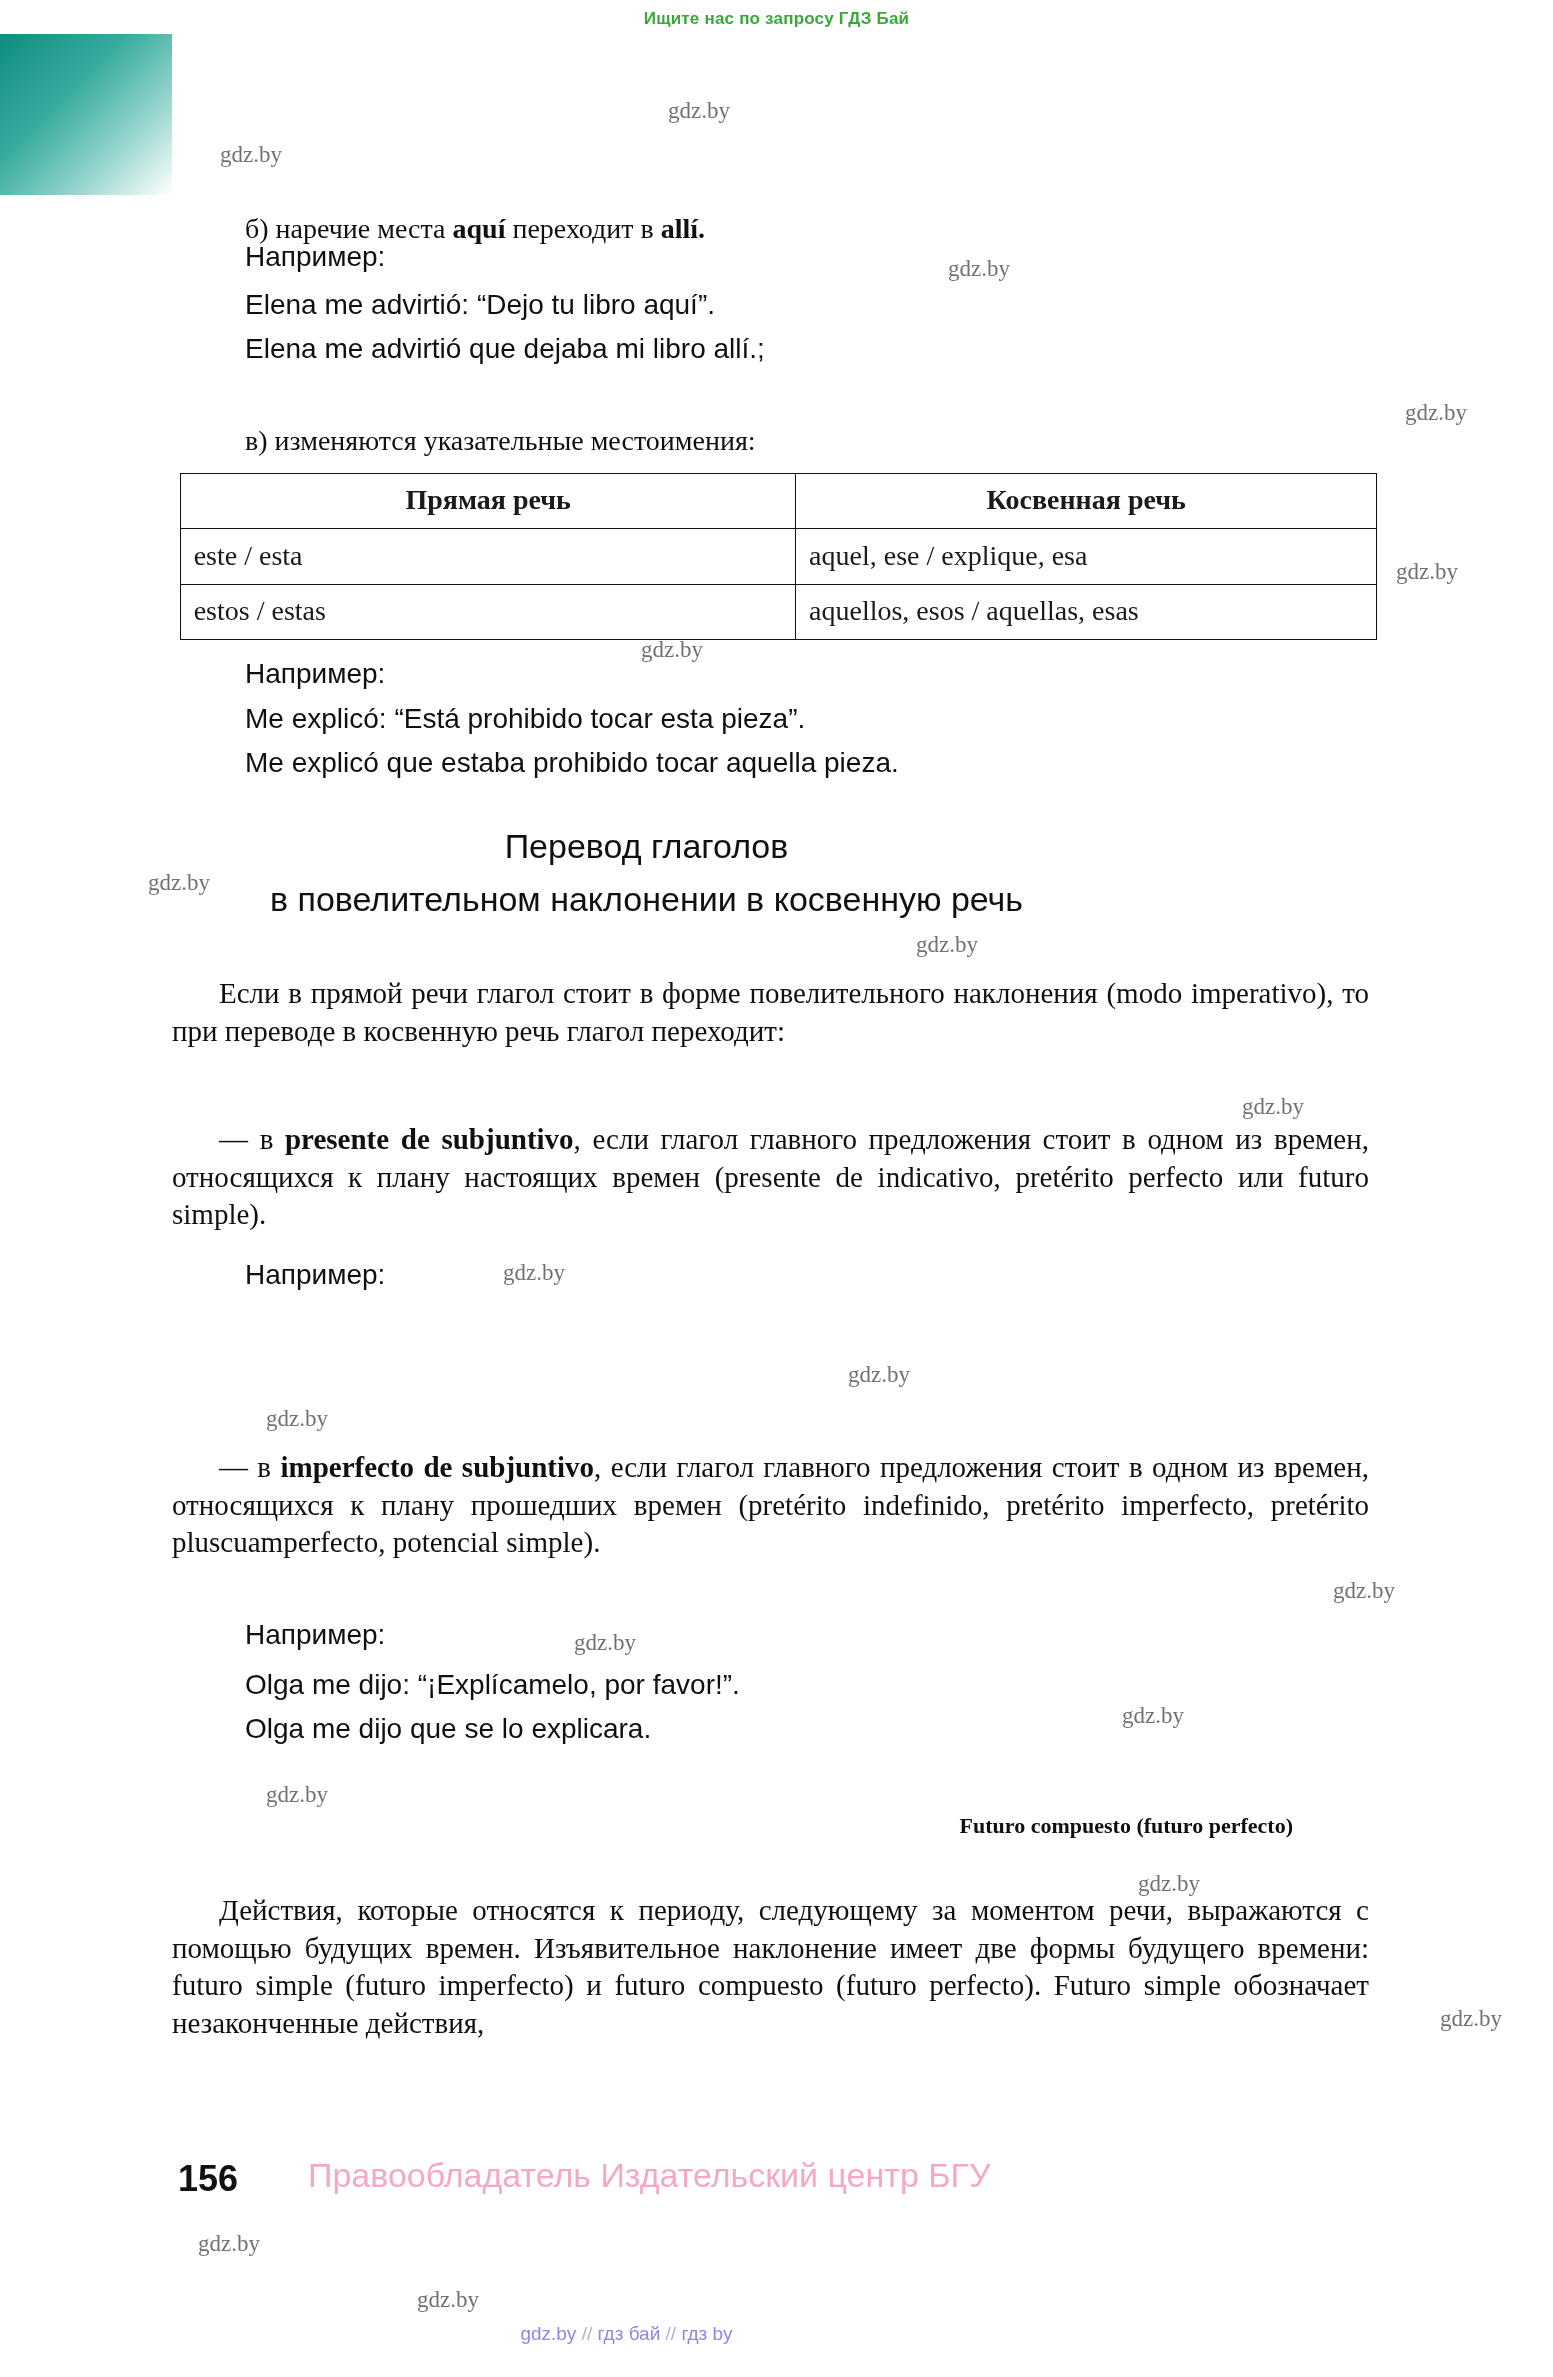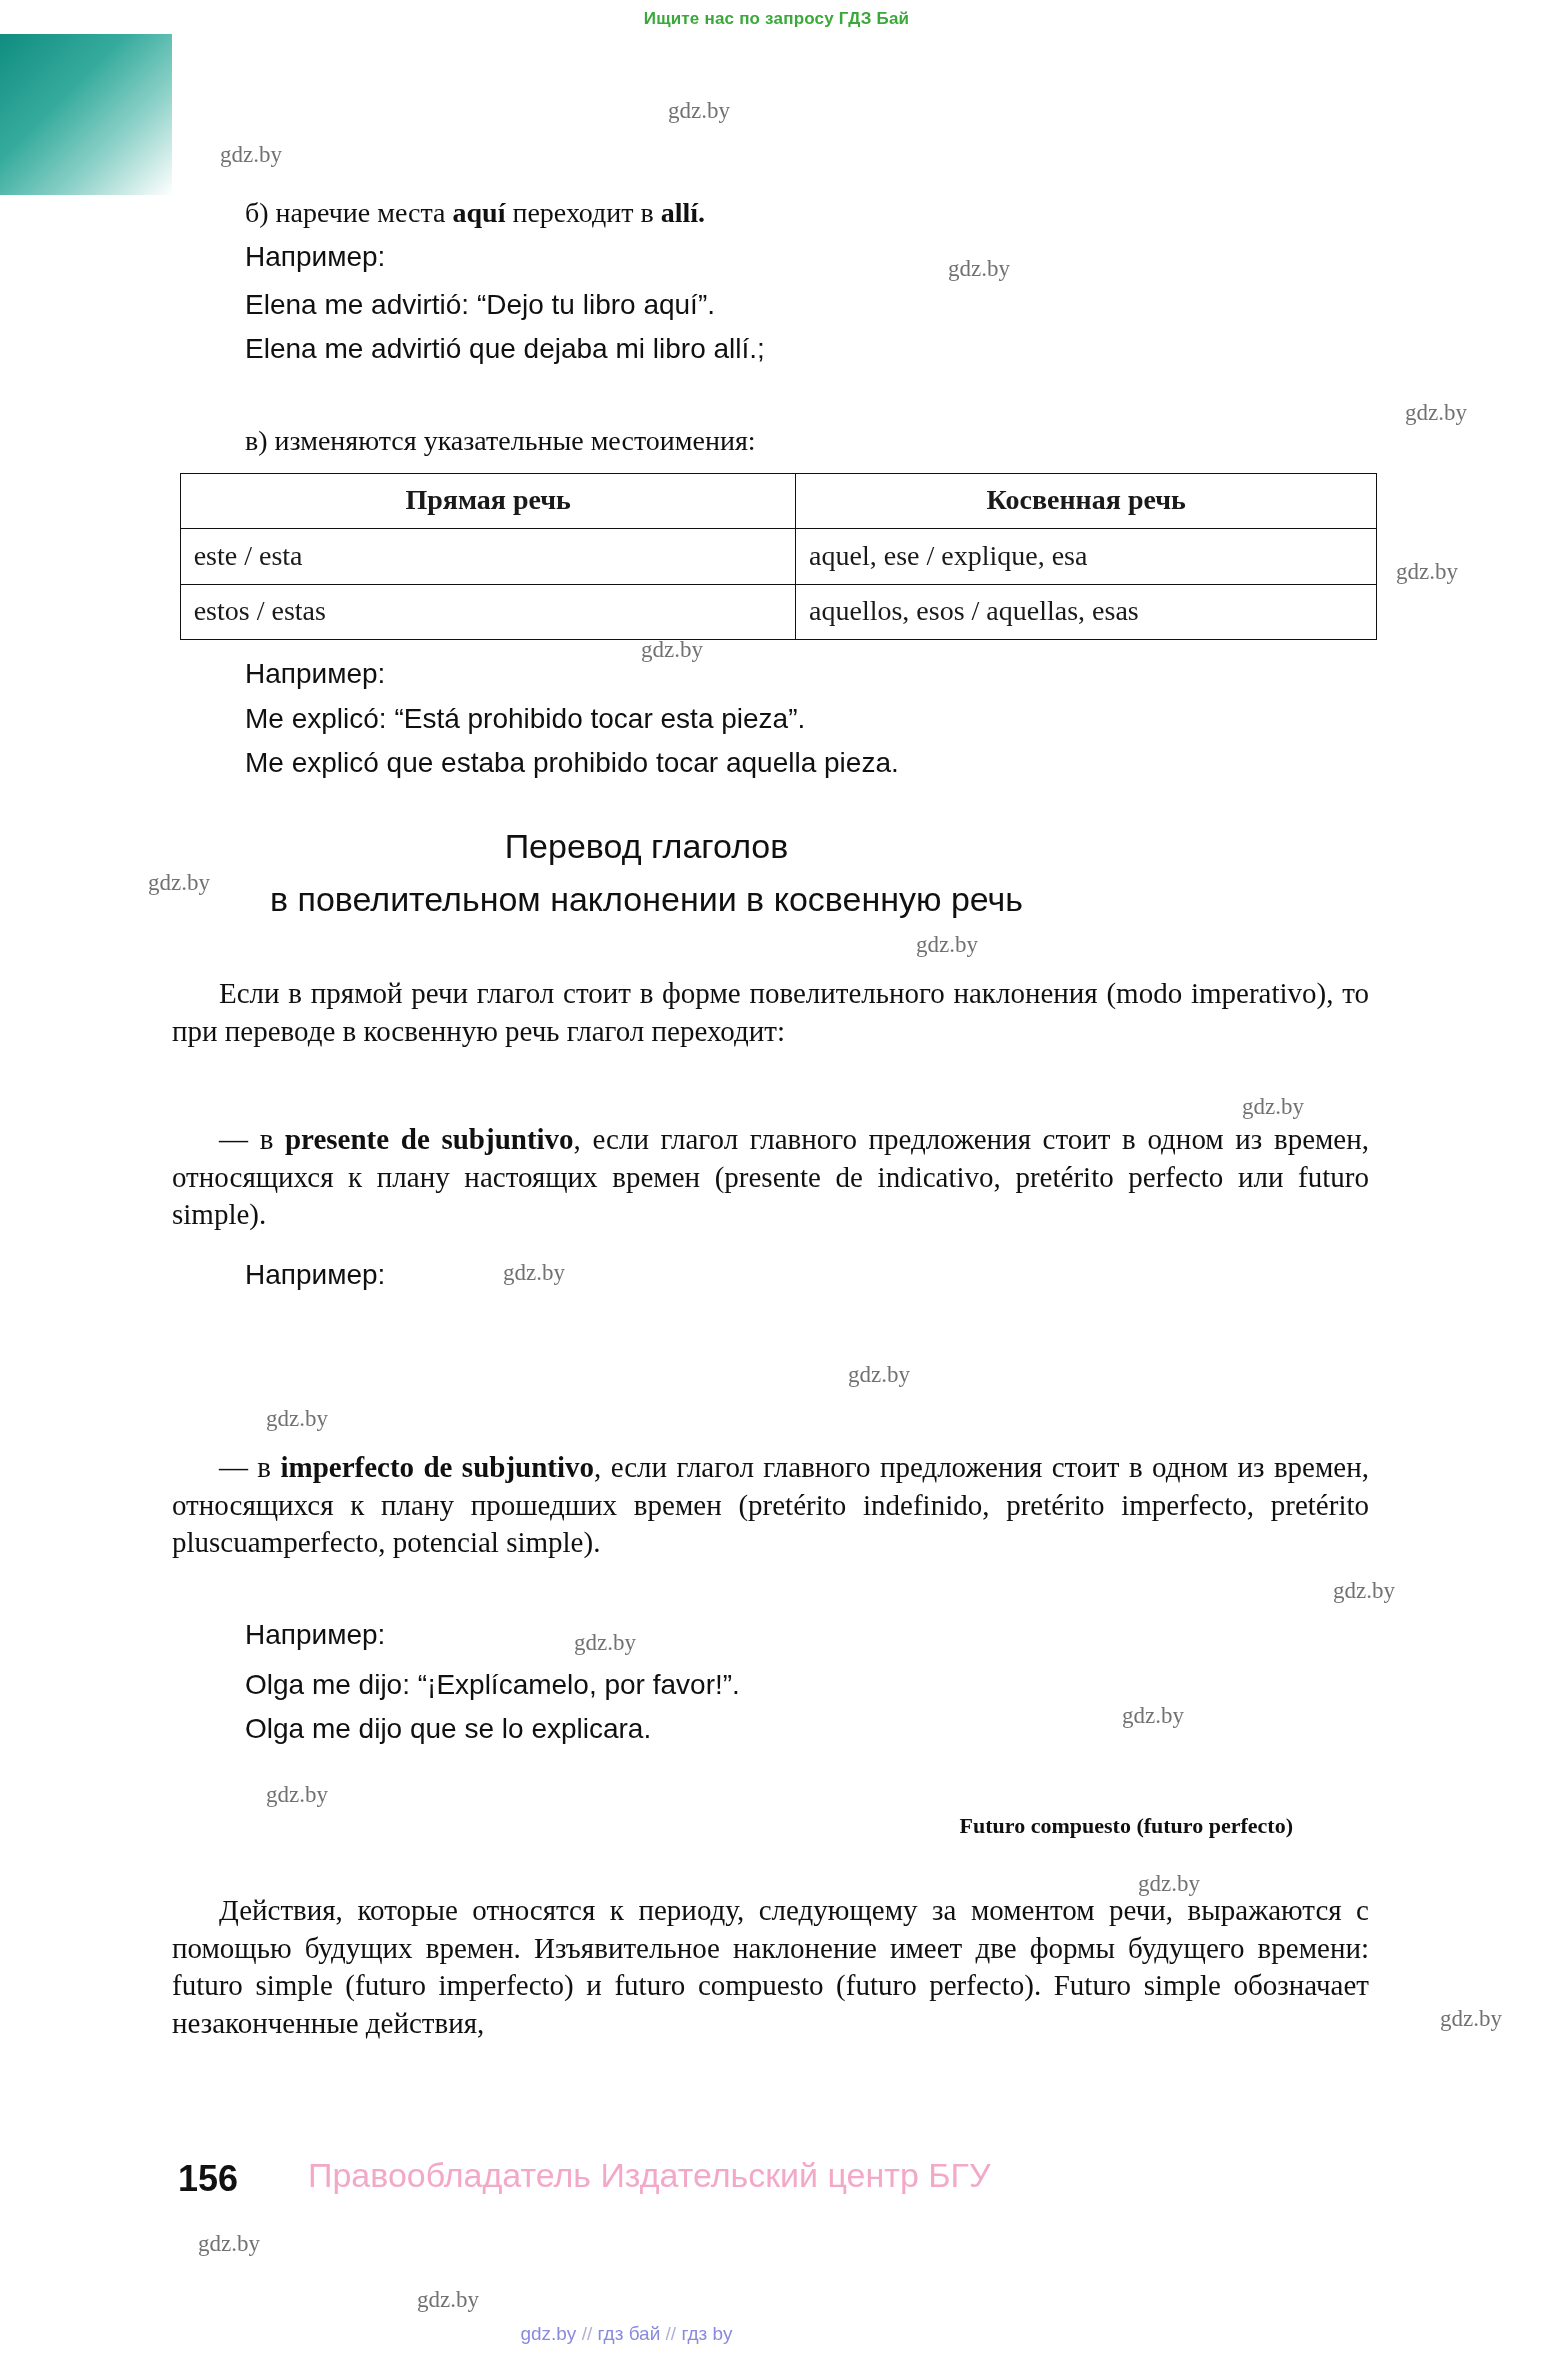--- a/index.html
+++ b/index.html
@@ -160,21 +160,21 @@
 </style>
 </head>
 <body>
 
 <div class="page">
 
   <div class="top-banner">Ищите нас по запросу ГДЗ Бай</div>
 
   <div class="corner-deco"></div>
 
-  <div class="blk" style="left:245px; top:195px;">
+  <div class="blk" style="left:245px; top:211px;">
     <span>б) наречие места </span><span class="b">aquí</span><span> переходит в </span><span class="b">allí.</span>
   </div>
 
   <div class="sans" style="position:absolute; left:245px; top:238px;">Например:</div>
   <div class="sans" style="position:absolute; left:245px; top:286px;">Elena me advirtió: “Dejo tu libro aquí”.</div>
   <div class="sans" style="position:absolute; left:245px; top:330px;">Elena me advirtió que dejaba mi libro allí.;</div>
 
   <div class="blk" style="left:245px; top:423px;">в) изменяются указательные местоимения:</div>
 
   <table class="tbl">

